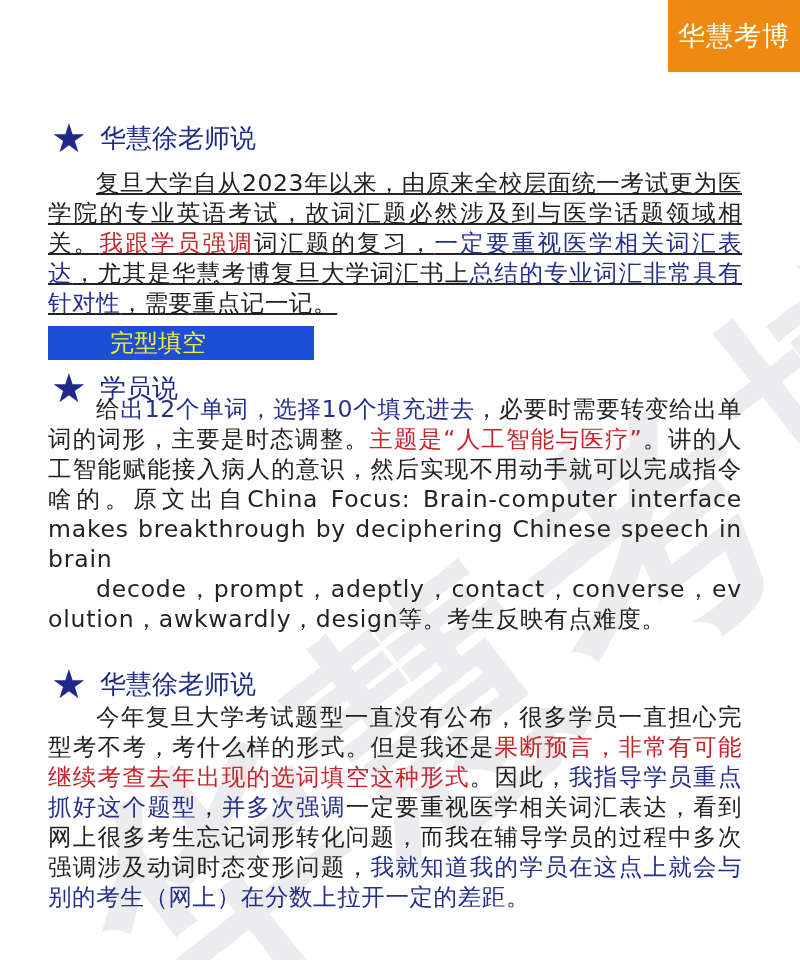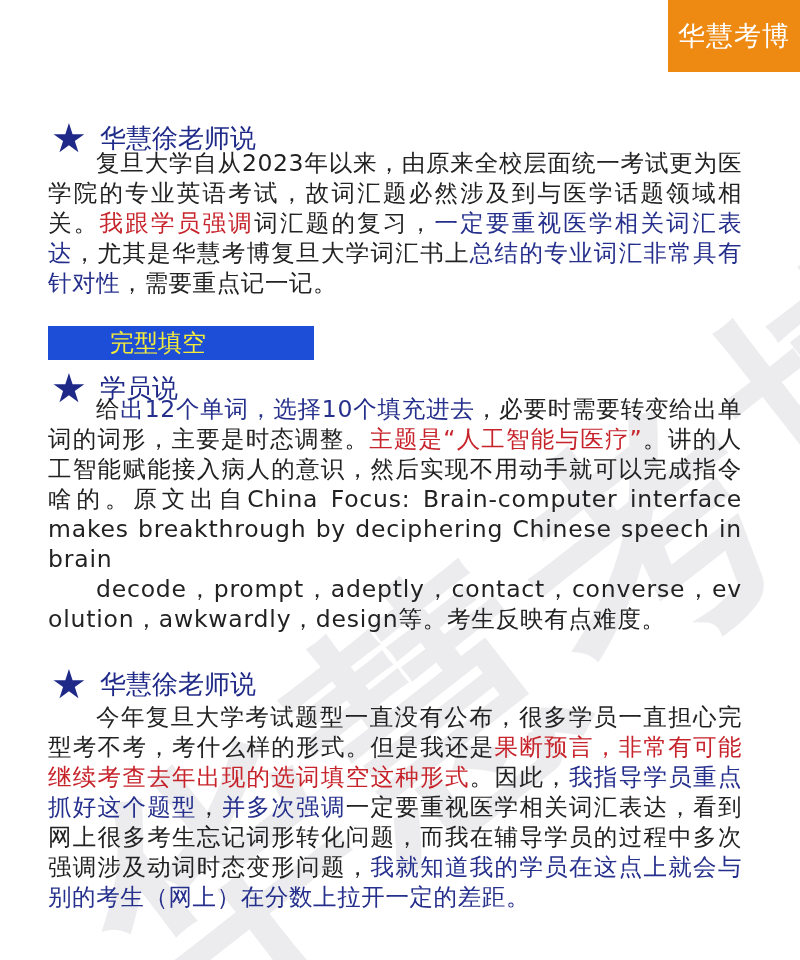--- a/index.html
+++ b/index.html
@@ -52,21 +52,21 @@
 <div class="watermark">华慧考博</div>
 
 <div class="brand">华慧考博</div>
 
 <div class="content">
 
   <div class="heading" style="top:118px;">
     <span class="star">★</span>
     <span>华慧徐老师说</span>
   </div>
-  <div class="para" style="top:148px;">
+  <div class="para" style="top:168px;text-decoration:underline;">
     <p class="indent">
       <span>复旦大学自从2023年以来，由原来全校层面统一考试更为医学院的专业英语考试，故词汇题必然涉及到与医学话题领域相关。</span><span class="red">我跟学员强调</span><span>词汇题的复习，</span><span class="blue">一定要重视医学相关词汇表达</span><span>，尤其是华慧考博复旦大学词汇书上</span><span class="blue">总结的专业词汇非常具有针对性</span><span>，需要重点记一记。</span>
     </p>
   </div>
 
   <div class="section-bar">完型填空</div>
 
   <div class="heading" style="top:368px;">
     <span class="star">★</span>
     <span>学员说</span>

